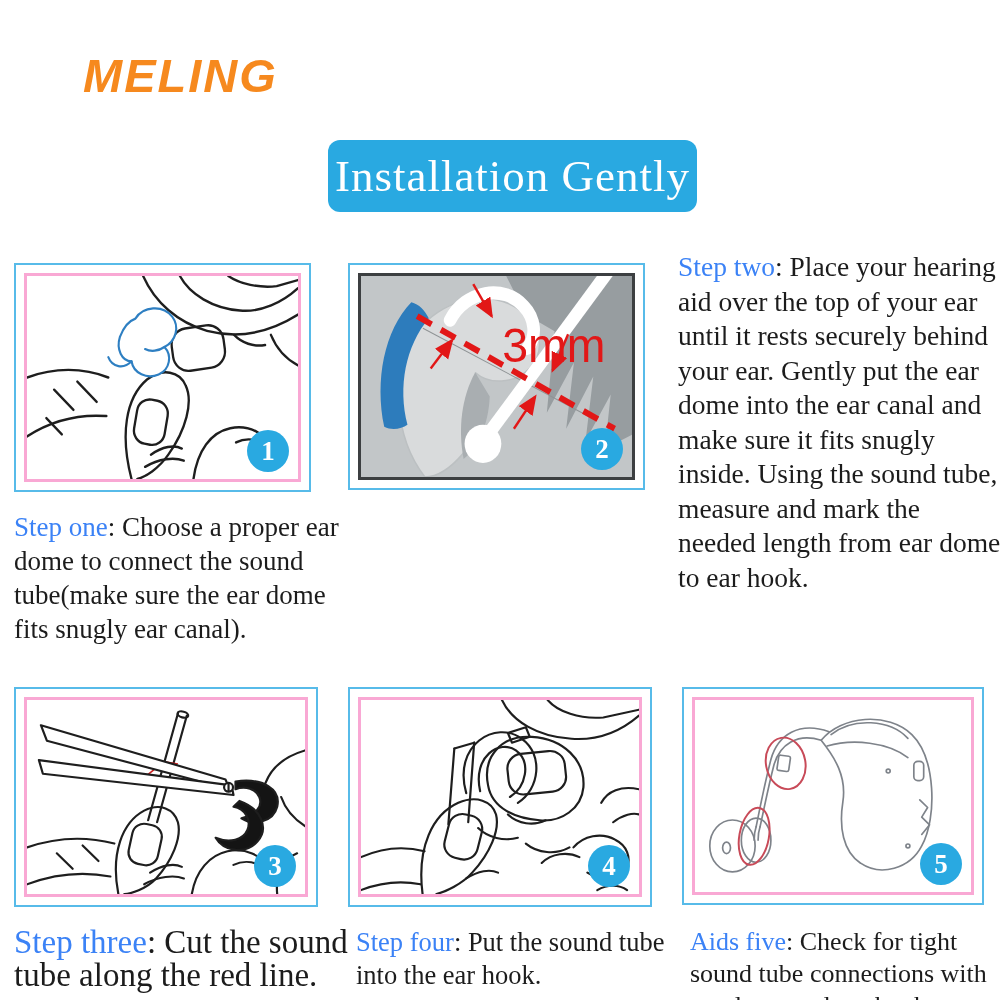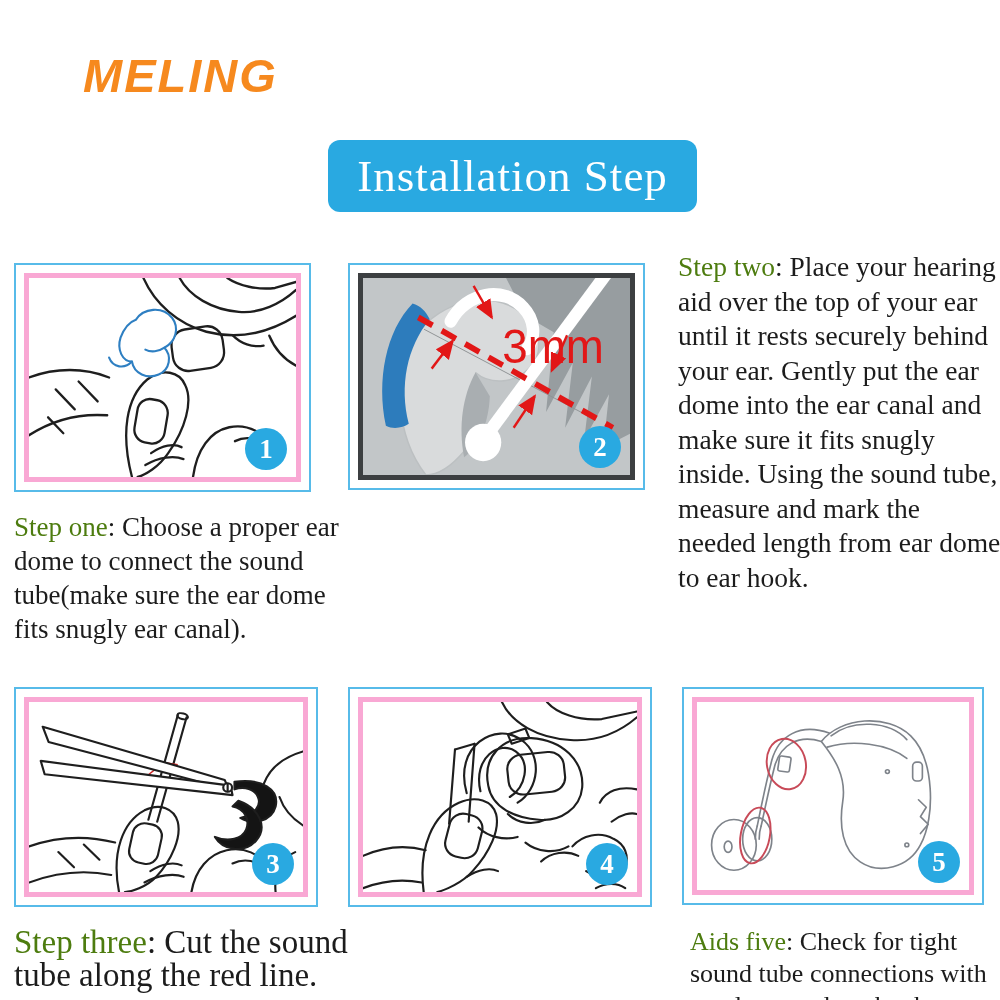--- a/index.html
+++ b/index.html
@@ -10,42 +10,42 @@
   .brand{font-family:"Liberation Sans",sans-serif;font-weight:700;font-style:italic;
          font-size:47px;line-height:1;color:#f6891e;letter-spacing:2px;}
   .tagline{font-family:"Liberation Sans",sans-serif;font-weight:700;font-style:italic;
            font-size:20px;color:#262626;margin-top:4px;letter-spacing:.5px;}
   
   .banner{position:absolute;left:328px;top:140px;width:369px;height:72px;border-radius:12px;
           background:#29a9e1;display:flex;align-items:center;justify-content:center;}
   .banner span{font-size:45px;color:#ffffff;letter-spacing:1px;}
   
   .frame{position:absolute;border:2px solid #57bbe9;background:#fff;padding:8px;box-sizing:border-box;}
-  .frame-inner{position:relative;width:100%;height:100%;border:5px solid #f9a8d4;
+  .frame-inner{position:relative;width:100%;height:100%;border:3px solid #f9a8d4;
                box-sizing:border-box;overflow:hidden;background:#fff;}
   .frame-inner svg{display:block;width:100%;height:100%;}
   .badge{position:absolute;right:9px;bottom:7px;width:42px;height:42px;border-radius:50%;
          background:#29a9e1;color:#fff;display:flex;align-items:center;justify-content:center;
          font-family:"Liberation Serif",serif;font-weight:700;font-size:27px;}
   
   .cap{position:absolute;margin:8px;font-size:27px;line-height:34px;}
   .cap2{position:absolute;margin:0;font-size:27.5px;line-height:34.5px;}
-  .lbl{color:#4d7c0f;}
+  .lbl{color:#3b82f6;}
 </style>
 </head>
 <body>
 
 <div class="page">
 
   <div class="logo">
     <div class="brand">MELING</div>
   </div>
 
   <div class="banner">
-    <span>Installation Step</span>
+    <span>Installation Gently</span>
   </div>
 
   <div class="frame" style="left:14px;top:263px;width:297px;height:229px">
     <div class="frame-inner">
       <svg viewBox="0 0 280 200" preserveAspectRatio="none">
         <g stroke="#1e1e1e" stroke-width="2.4" fill="none" stroke-linecap="round" stroke-linejoin="round">
           <path d="M120,0 C132,26 156,46 186,54 C218,62 250,56 280,38"></path>
           <path d="M158,0 C168,18 192,32 220,34 C242,36 264,26 280,12"></path>
           <path d="M208,0 C220,8 240,12 258,10 L280,4"></path>
           <path d="M252,58 C258,72 268,82 280,88"></path>
@@ -219,16 +219,17 @@
         </g>
       </svg>
       <div class="badge">
           <span>5</span>
         </div>
     </div>
   </div>
 
   <p class="cap" style="left:6px;top:918px;width:335px;font-size:33px;line-height:33px"><span class="lbl">Step three</span><span>: Cut the sound tube along the red line.</span></p>
 
+  <p class="cap" style="left:348px;top:918px;width:325px;font-size:26.5px;line-height:33px"><span class="lbl">Step four</span><span>: Put the sound tube into the ear hook.</span></p>
 
   <p class="cap" style="left:682px;top:918px;width:320px;font-size:26px;line-height:32px"><span class="lbl">Aids five</span><span>: Check for tight sound tube connections with ear dome and ear hook.</span></p>
 
 </div>
 
 </body></html>

